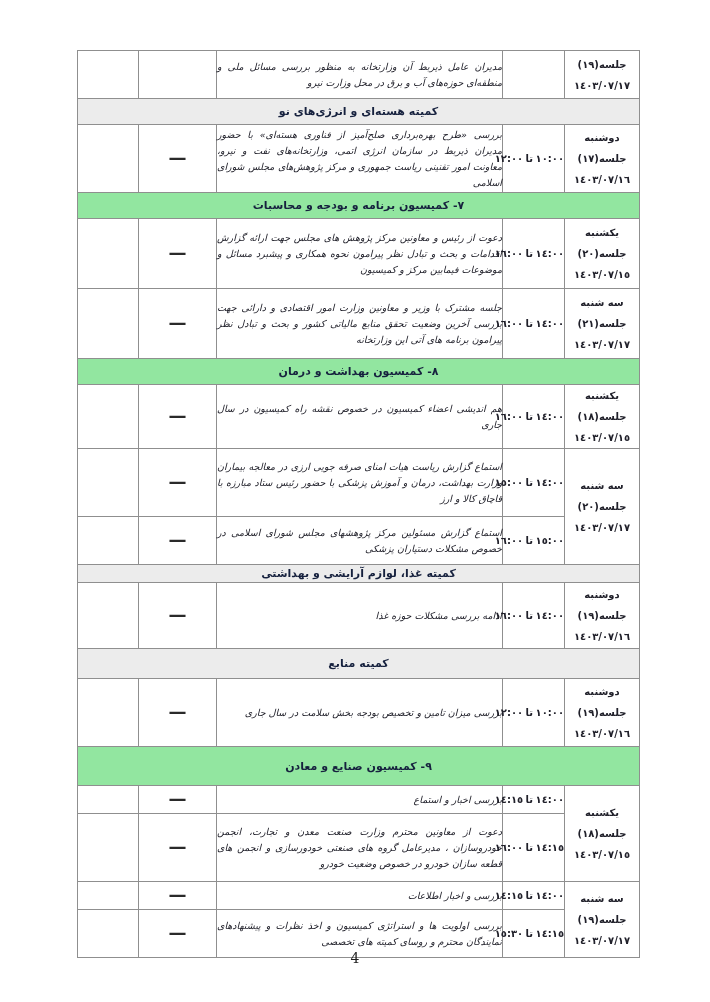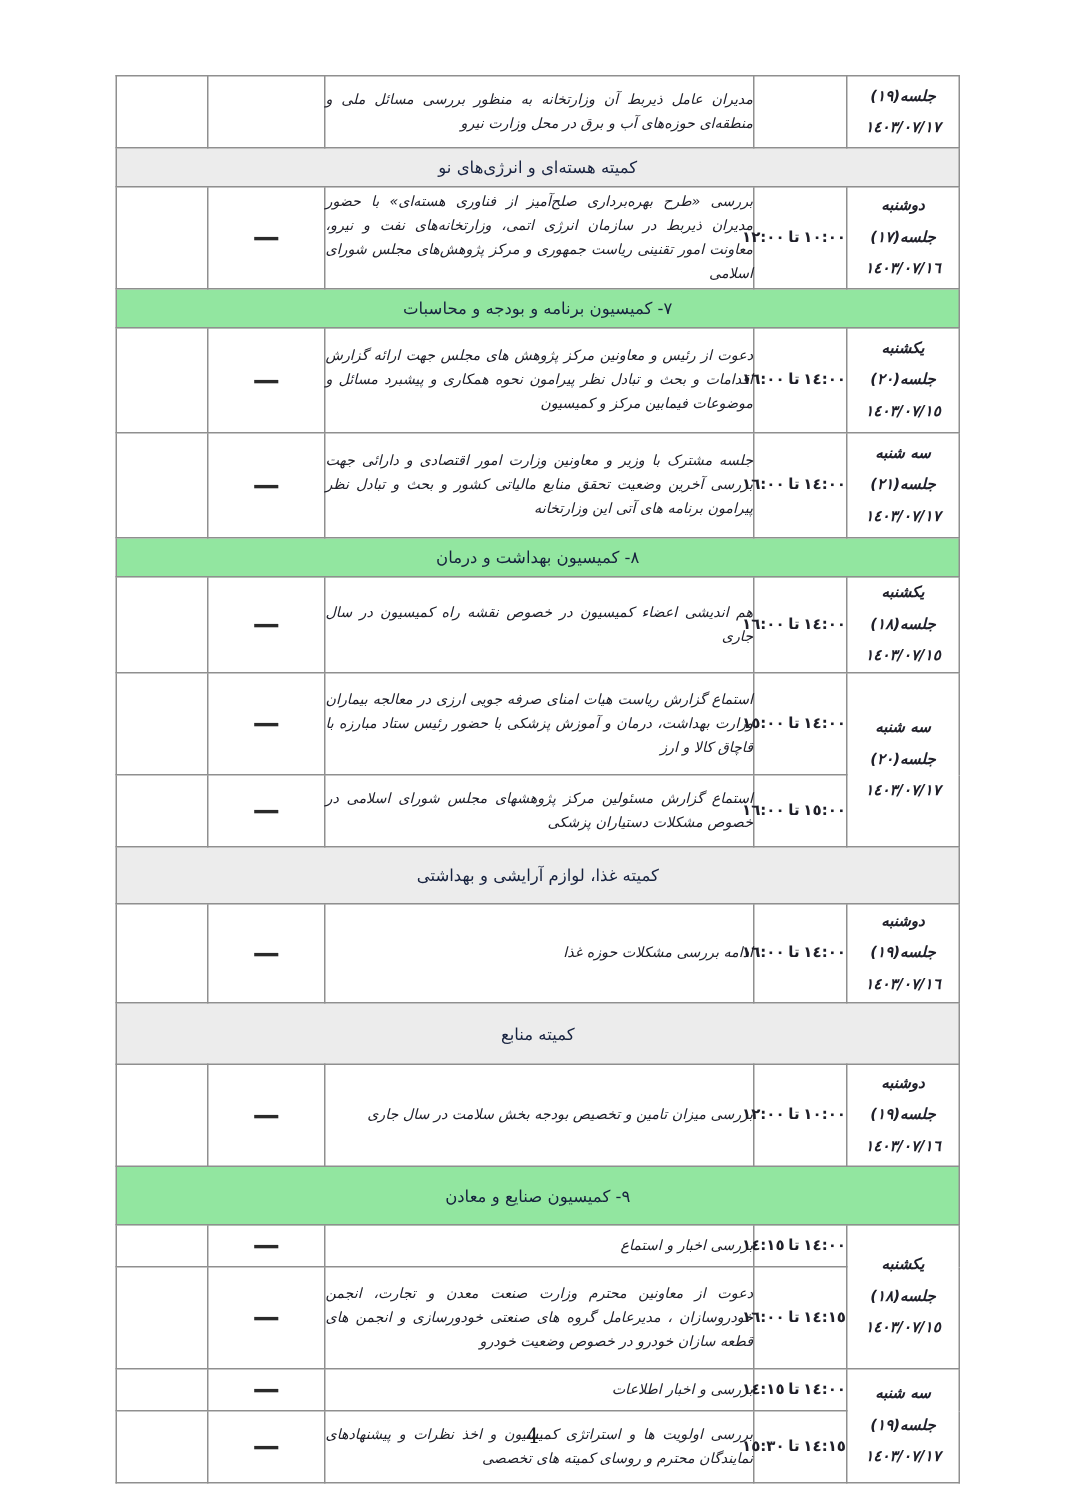--- a/index.html
+++ b/index.html
@@ -11,35 +11,35 @@
   }
   *{box-sizing:border-box;}
   html,body{margin:0;padding:0;background:#fff;}
   body{font-family:"DejaVu Sans", sans-serif;color:var(--body-text);}
   .page{position:relative;width:710px;height:1002px;background:#ffffff;overflow:hidden;margin:0;}
   table.tbl{
     position:absolute;top:50px;left:77px;width:562px;
     border-collapse:collapse;table-layout:fixed;direction:rtl;
   }
   .tbl td{border:1px solid var(--border-gray);vertical-align:middle;padding:0;}
-  .c-date{font-weight:bold;font-size:10px;text-align:center;color:var(--body-text);font-style:italic;}
+  .c-date{font-weight:bold;font-size:10px;text-align:center;color:var(--body-text);}
   .c-date .dl{line-height:21px;white-space:nowrap;}
   .c-time{
     font-weight:bold;font-size:10px;text-align:center;
     white-space:nowrap;word-spacing:-1px;letter-spacing:-0.2px;color:var(--body-text);
   }
   .c-desc{
     font-size:9.5px;line-height:16px;text-align:justify;text-align-last:right;
     padding:3px 6px;color:var(--body-text);font-style:italic;
   }
   .c-dash{text-align:center;}
   .c-dash span{font-size:18px;line-height:10px;color:#2a2a2a;font-weight:600;}
   .c-blank{background:#fff;}
   .sec td{
-    font-weight:normal;font-size:11px;text-align:center;color:var(--header-text);
+    font-weight:bold;font-size:11px;text-align:center;color:var(--header-text);
     padding:2px 7px;
   }
   .sec-green td{background:var(--section-green);}
   .sec-gray td{background:var(--section-gray);}
   .page-number{
     position:absolute;top:950px;left:0;right:0;text-align:center;
     font-family:"DejaVu Serif", serif;font-size:14px;color:#1e1e1e;direction:ltr;
   }
 </style>
 </head>
@@ -139,37 +139,37 @@
       <td class="c-blank"></td>
     </tr>
 
     <tr style="height:48px">
       <td class="c-time">١٥:٠٠ تا ١٦:٠٠</td>
       <td class="c-desc">استماع گزارش مسئولین مرکز پژوهشهای مجلس شورای اسلامی در خصوص مشکلات دستیاران پزشکی</td>
       <td class="c-dash"><span>—</span></td>
       <td class="c-blank"></td>
     </tr>
 
-    <tr class="sec sec-gray" style="height:38px">
+    <tr class="sec sec-gray" style="height:18px">
       <td colspan="5">کمیته غذا، لوازم آرایشی و بهداشتی</td>
     </tr>
 
     <tr style="height:66px">
       <td class="c-date">
         <div class="dl">دوشنبه</div>
         <div class="dl">جلسه(١٩)</div>
         <div class="dl">١٤٠٣/٠٧/١٦</div>
       </td>
       <td class="c-time">١٤:٠٠ تا ١٦:٠٠</td>
       <td class="c-desc">ادامه بررسی مشکلات حوزه غذا</td>
       <td class="c-dash"><span>—</span></td>
       <td class="c-blank"></td>
     </tr>
 
-    <tr class="sec sec-gray" style="height:41px">
+    <tr class="sec sec-gray" style="height:30px">
       <td colspan="5">کمیته منابع</td>
     </tr>
 
     <tr style="height:68px">
       <td class="c-date">
         <div class="dl">دوشنبه</div>
         <div class="dl">جلسه(١٩)</div>
         <div class="dl">١٤٠٣/٠٧/١٦</div>
       </td>
       <td class="c-time">١٠:٠٠ تا ١٢:٠٠</td>

